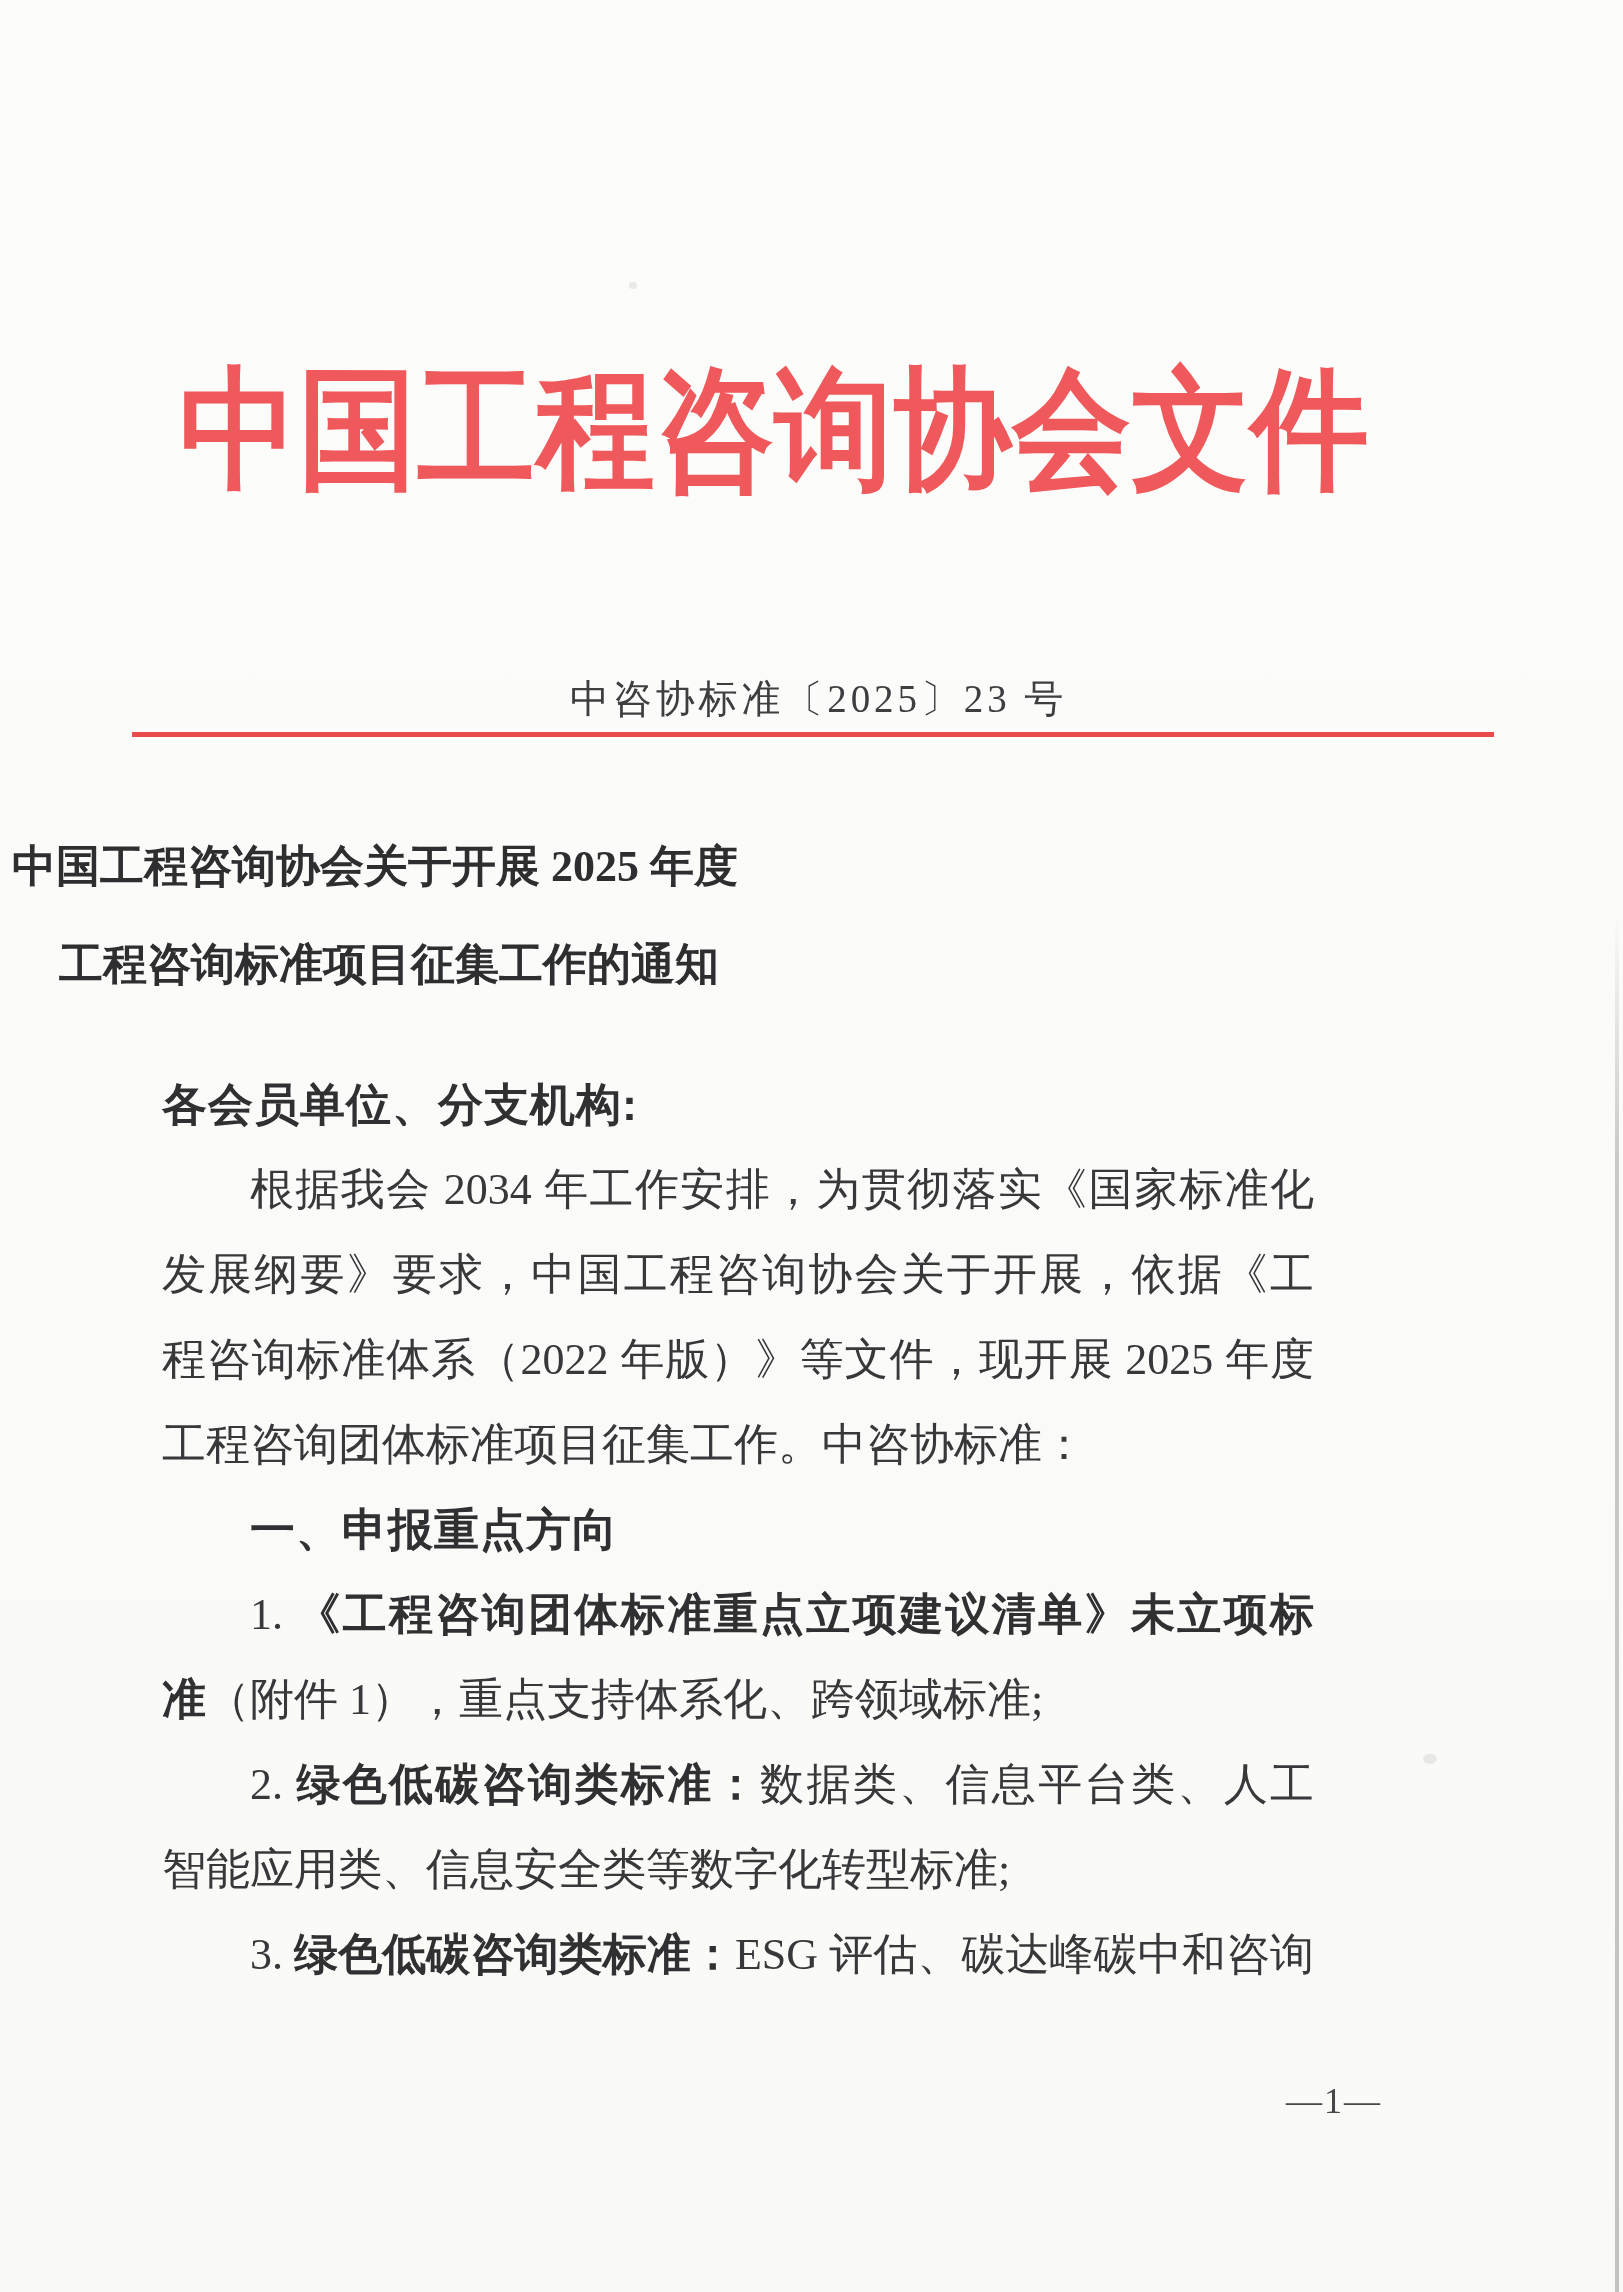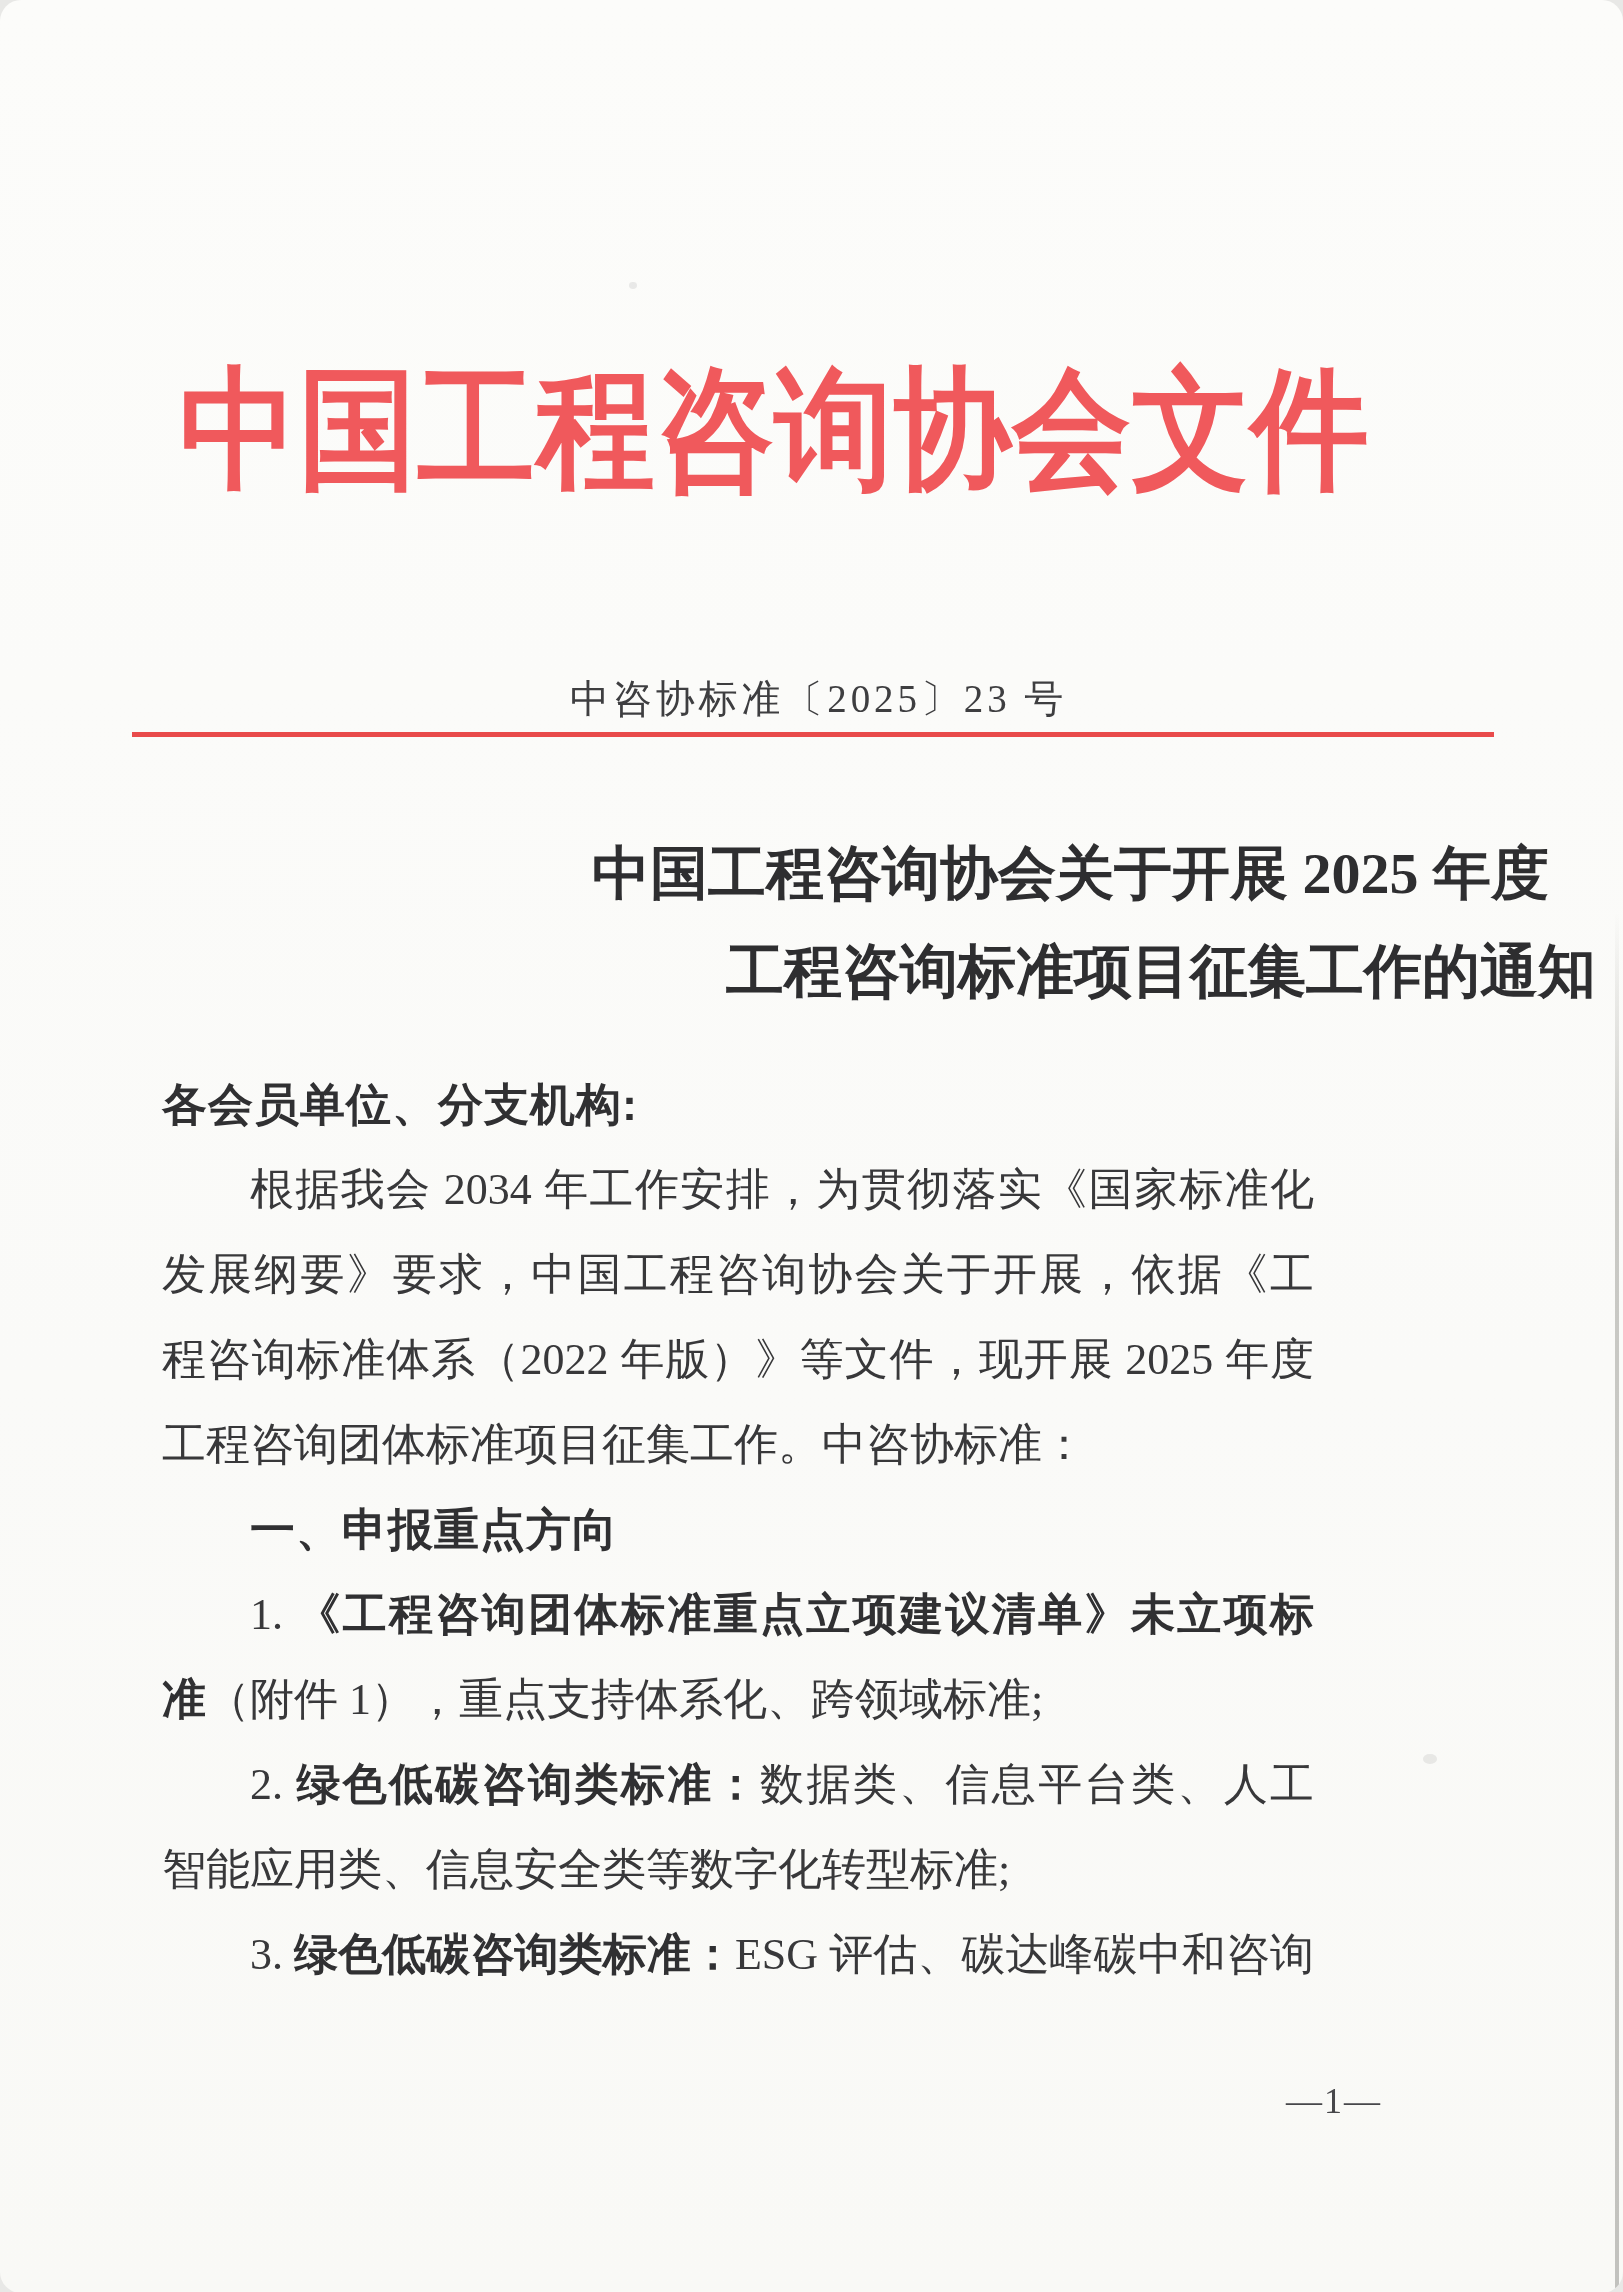--- a/index.html
+++ b/index.html
@@ -6,21 +6,20 @@
   body { background: #e8e8e6; }
   .page {
     position: relative;
     width: 1623px;
     height: 2293px;
     margin: 0 auto;
     background: linear-gradient(180deg, #fcfcfa 0%, #fafaf8 60%, #f9f9f6 100%);
     overflow: hidden;
     font-family: "Liberation Serif", "DejaVu Serif", serif;
     color: #38383a;
-    border-radius: 21px;
   }
   .masthead {
     position: absolute;
     top: 365px;
     left: 0;
     width: 1549px;
     text-align: center;
     font-size: 118px;
     font-weight: 700;
     letter-spacing: 1px;
@@ -43,24 +42,24 @@
   }
   .red-rule {
     position: absolute;
     top: 732px;
     left: 132px;
     width: 1362px;
     height: 4.9px;
   }
   .notice-title {
     position: absolute;
-    left: 0;
+    left: 12px;
     width: 1549px;
-    text-align: right;
-    font-size: 58px;
+    text-align: left;
+    font-size: 44px;
     font-weight: 700;
     color: #2e2e30;
     line-height: 1;
     white-space: nowrap;
   }
   .notice-title.l1 { top: 845px; }
   .notice-title.l2 { top: 943px; margin-left: 47px; }
   .body-lines {
     position: absolute;
     top: 1062px;

